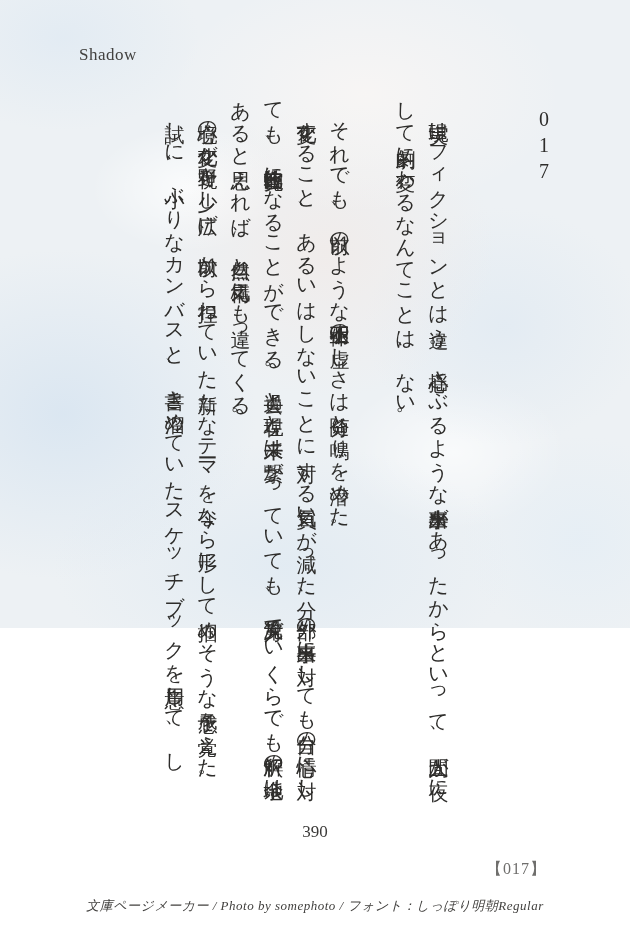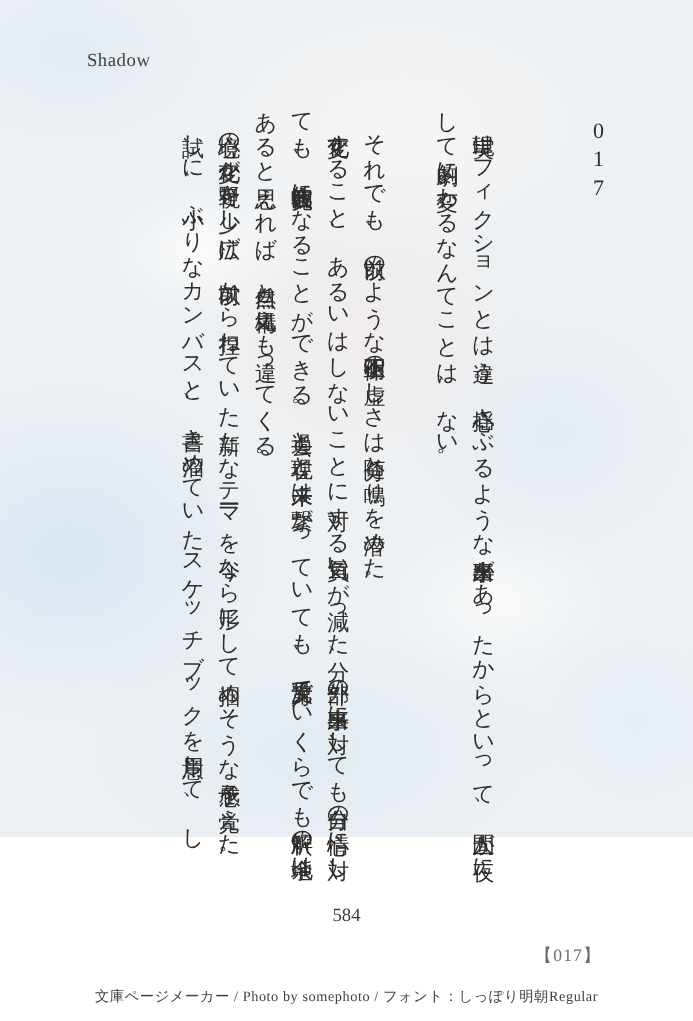--- a/index.html
+++ b/index.html
@@ -14,21 +14,21 @@
     width: 630px;
     height: 928px;
     overflow: hidden;
     background: #ffffff;
   }
   
   .paper {
     position: absolute;
     top: 0; left: 0;
     width: 630px;
-    height: 761px;
+    height: 628px;
     background-color: #edf1f4;
     background-image:
       radial-gradient(ellipse 190px 130px at 10% 6%,  rgba(226,235,243,0.95), rgba(226,235,243,0) 72%),
       radial-gradient(ellipse 280px 170px at 58% 15%, rgba(249,246,244,0.85), rgba(249,246,244,0) 70%),
       radial-gradient(ellipse 240px 210px at 52% 40%, rgba(243,232,227,0.55), rgba(243,232,227,0) 70%),
       radial-gradient(ellipse 200px 170px at 80% 52%, rgba(221,232,242,0.60), rgba(221,232,242,0) 70%),
       radial-gradient(ellipse 270px 230px at 10% 66%, rgba(211,226,240,0.70), rgba(211,226,240,0) 72%),
       radial-gradient(ellipse 320px 170px at 45% 90%, rgba(222,233,242,0.70), rgba(222,233,242,0) 72%),
       radial-gradient(ellipse 170px 150px at 92% 86%, rgba(229,238,245,0.85), rgba(229,238,245,0) 70%),
       radial-gradient(ellipse 140px 90px  at 30% 30%, rgba(255,255,255,0.75), rgba(255,255,255,0) 70%),
@@ -95,41 +95,42 @@
     height: 45px;
     background: #ffffff;
     display: flex;
     align-items: center;
     justify-content: center;
   }
   .credit-text {
     font-size: 13px;
     letter-spacing: 0.5px;
     color: #403f3d;
+    font-style: italic;
   }
 </style>
 </head>
 <body>
 
 <div class="page">
 
   <div class="paper">
 
     <div class="running-head">Shadow</div>
 
     <div class="vtext">
       <div class="chapter">017</div>
       <p class="blank-line-after">現実はフィクションとは違う。心揺さぶるような出来事があったからといって、人間が一夜にして劇的に変わるなんてことは、ない。</p>
       <p>それでも、以前のような正体不明の虚しさは随分と鳴りを潜めた。</p>
       <p>変化すること、あるいはしないことに対する気負いが減った分、外部の出来事に対しても自分の心情に対しても、比較的寛容になることができる。過去と現在と未来は繋がっていても、見方次第でいくらでも解釈の余地はあると思えれば、自然と気構えも違ってくる。</p>
       <p>心境の変化が視野を少し広げ、以前から捏ねていた新たなテーマを今なら形にして掴めそうな予感を覚えた。</p>
       <p>試しに、小ぶりなカンバスと、書き溜めていたスケッチブックを用意して、し</p>
     </div>
 
-    <div class="page-number">584</div>
+    <div class="page-number">390</div>
 
     <div class="section-marker">【017】</div>
 
   </div>
 
   <div class="credit-bar">
     <span class="credit-text">文庫ページメーカー / Photo by somephoto / フォント：しっぽり明朝Regular</span>
   </div>
 
 </div>

